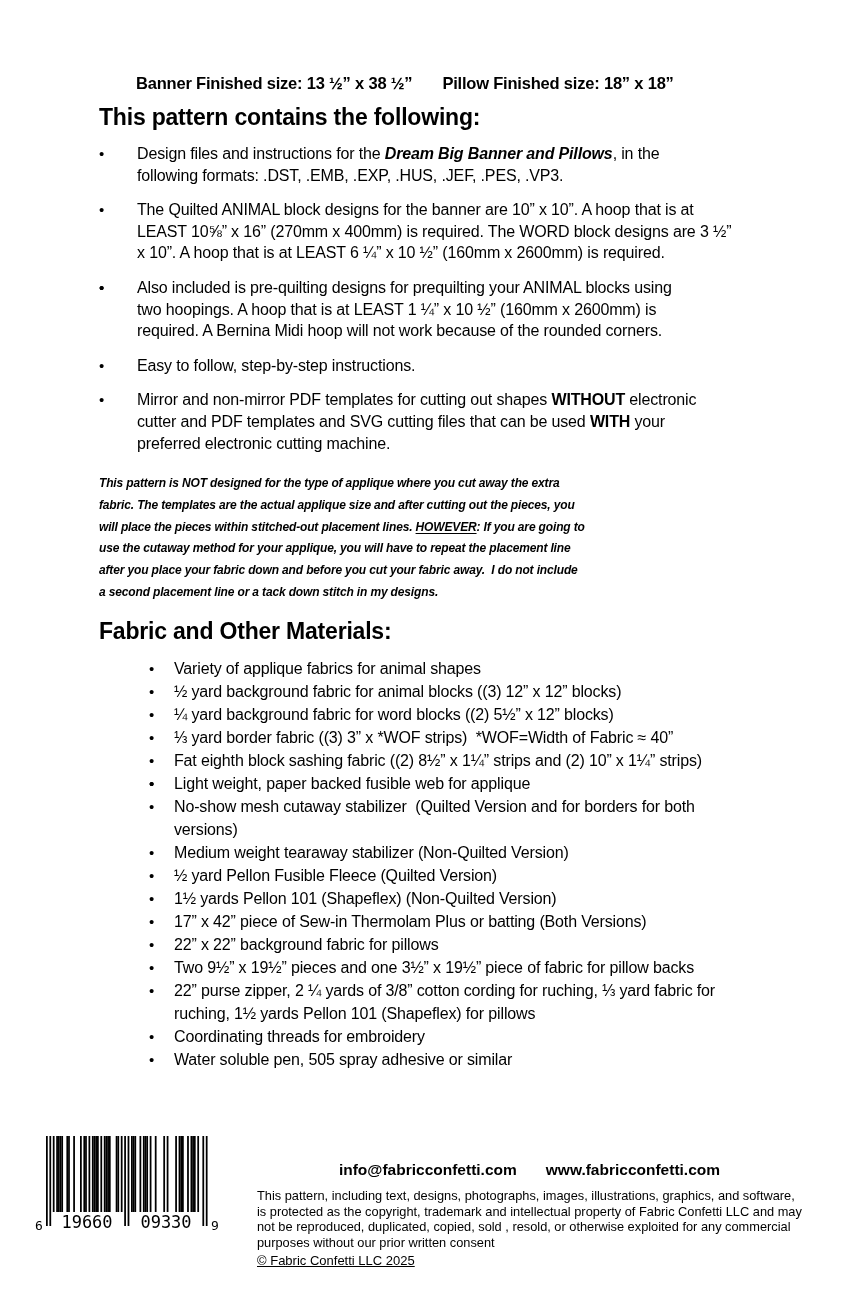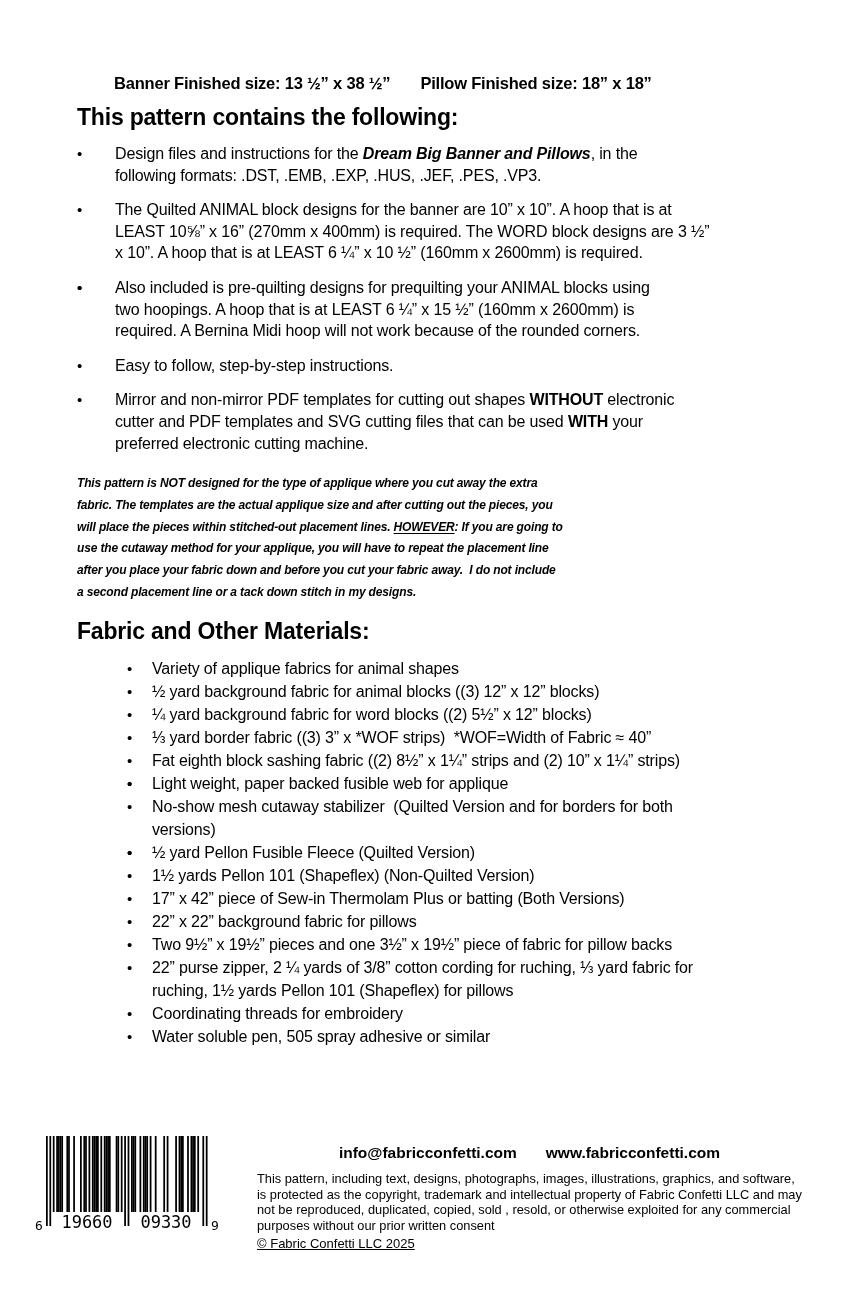--- a/index.html
+++ b/index.html
@@ -1,20 +1,20 @@
 <!DOCTYPE html>
 <html><head>
 <meta charset="utf-8">
 <style>
   html,body{margin:0;padding:0;}
   body{
     width:841px;height:1300px;background:#ffffff;color:#000;
     font-family:"Liberation Sans",sans-serif;position:relative;overflow:hidden;
   }
-  .page{position:absolute;inset:0;padding:74px 50px 0 77px;box-sizing:border-box;border-radius:7px;}
+  .page{position:absolute;inset:0;padding:74px 50px 0 99px;box-sizing:border-box;border-radius:7px;}
   .sizes{display:flex;gap:30px;font-weight:700;font-size:16.5px;margin-left:37px;letter-spacing:-0.2px;}
   .sec-h{font-size:23px;font-weight:700;margin:11px 0 0 0;letter-spacing:-0.2px;}
   .sec-h.materials-h{margin-top:15px;}
   ul{list-style:none;margin:0;padding:0;}
   ul.contents{margin-top:12px;}
   ul.contents li{
     position:relative;padding-left:38px;margin-bottom:13px;
     font-size:16px;line-height:21.6px;white-space:pre-wrap;letter-spacing:-0.15px;
   }
   ul.materials{margin-top:12px;margin-left:50px;}
@@ -25,21 +25,21 @@
   .bullet{position:absolute;left:0;top:0;font-size:15px;}
   .note{
     font-style:italic;font-weight:600;font-size:12px;line-height:21.7px;
     margin:19px 0 0 0;white-space:pre-wrap;letter-spacing:-0.15px;
   }
   .note u, .note span[style]{text-underline-offset:2px;}
   .footer{position:absolute;left:35px;top:1136px;right:40px;display:flex;align-items:flex-start;}
   .barcode{width:212px;flex:0 0 auto;}
   .barcode svg{display:block;}
   .footer-text{flex:1;padding-left:10px;padding-top:8px;}
-  .contact{display:flex;gap:29px;justify-content:center;font-weight:700;font-size:15.5px;width:545px;}
+  .contact{display:flex;gap:29px;justify-content:center;font-weight:700;font-size:15.5px;width:545px;margin-top:17px;}
   .legal{margin-top:9px;font-size:12.8px;line-height:1.22;width:545px;}
   .copyright{font-size:13px;line-height:1.22;margin-top:3px;text-decoration:underline;}
 </style>
 </head>
 <body>
 
 <div class="page">
 
   <div class="sizes">
     <span>Banner Finished size: 13 ½” x 38 ½”</span>
@@ -49,21 +49,21 @@
   <h2 class="sec-h">This pattern contains the following:</h2>
 
   <ul class="contents">
       <li><span class="bullet">•</span><span><span>Design files and instructions for the </span><span style="font-weight: 700; font-style: italic;">Dream Big Banner and Pillows</span><span>, in the
 following formats: .DST, .EMB, .EXP, .HUS, .JEF, .PES, .VP3.</span></span></li>
       <li><span class="bullet">•</span><span><span>The Quilted ANIMAL block designs for the banner are 10” x 10”. A hoop that is at
 LEAST 10⅝” x 16” (270mm x 400mm) is required. The WORD block designs are 3 ½”
 x 10”. A hoop that is at LEAST 6 ¼” x 10 ½” (160mm x 2600mm) is required.</span></span></li>
       <li><span class="bullet">•</span></li>
       <li><span class="bullet">•</span><span><span>Also included is pre-quilting designs for prequilting your ANIMAL blocks using
-two hoopings. A hoop that is at LEAST 6 ¼” x 15 ½” (160mm x 2600mm) is
+two hoopings. A hoop that is at LEAST 1 ¼” x 10 ½” (160mm x 2600mm) is
 required. A Bernina Midi hoop will not work because of the rounded corners.</span></span></li>
       <li><span class="bullet">•</span><span><span>Easy to follow, step-by-step instructions.</span></span></li>
       <li><span class="bullet">•</span><span><span>Mirror and non-mirror PDF templates for cutting out shapes </span><span style="font-weight: 700;">WITHOUT</span><span> electronic
 cutter and PDF templates and SVG cutting files that can be used </span><span style="font-weight: 700; margin-top: 34px;">WITH</span><span> your
 preferred electronic cutting machine.</span></span></li>
     </ul>
 
   <p class="note"><span>This pattern is NOT designed for the type of applique where you cut away the extra
 fabric. The templates are the actual applique size and after cutting out the pieces, you
 will place the pieces within stitched-out placement lines. </span><span style="text-decoration: underline;">HOWEVER</span><span>: If you are going to
@@ -76,21 +76,21 @@
   <ul class="materials">
       <li><span class="bullet">•</span><span><span>Variety of applique fabrics for animal shapes</span></span></li>
       <li><span class="bullet">•</span><span><span>½ yard background fabric for animal blocks ((3) 12” x 12” blocks)</span></span></li>
       <li><span class="bullet">•</span><span><span>¼ yard background fabric for word blocks ((2) 5½” x 12” blocks)</span></span></li>
       <li><span class="bullet">•</span><span><span>⅓ yard border fabric ((3) 3” x *WOF strips)  *WOF=Width of Fabric ≈ 40”</span></span></li>
       <li><span class="bullet">•</span><span><span>Fat eighth block sashing fabric ((2) 8½” x 1¼” strips and (2) 10” x 1¼” strips)</span></span></li>
       <li><span class="bullet">•</span></li>
       <li><span class="bullet">•</span><span><span>Light weight, paper backed fusible web for applique</span></span></li>
       <li><span class="bullet">•</span><span><span>No-show mesh cutaway stabilizer  (Quilted Version and for borders for both
 versions)</span></span></li>
-      <li><span class="bullet">•</span></li>
+      <li><span class="bullet">•</span><span><span>Medium weight tearaway stabilizer (Non-Quilted Version)</span></span></li>
       <li><span class="bullet">•</span><span><span>½ yard Pellon Fusible Fleece (Quilted Version)</span></span></li>
       <li><span class="bullet">•</span><span><span>1½ yards Pellon 101 (Shapeflex) (Non-Quilted Version)</span></span></li>
       <li><span class="bullet">•</span><span><span>17” x 42” piece of Sew-in Thermolam Plus or batting (Both Versions)</span></span></li>
       <li><span class="bullet">•</span><span><span>22” x 22” background fabric for pillows</span></span></li>
       <li><span class="bullet">•</span><span><span>Two 9½” x 19½” pieces and one 3½” x 19½” piece of fabric for pillow backs</span></span></li>
       <li><span class="bullet">•</span><span><span>22” purse zipper, 2 ¼ yards of 3/8” cotton cording for ruching, ⅓ yard fabric for
 ruching, 1½ yards Pellon 101 (Shapeflex) for pillows</span></span></li>
       <li><span class="bullet">•</span><span><span>Coordinating threads for embroidery</span></span></li>
       <li><span class="bullet">•</span><span><span>Water soluble pen, 505 spray adhesive or similar</span></span></li>
     </ul>

